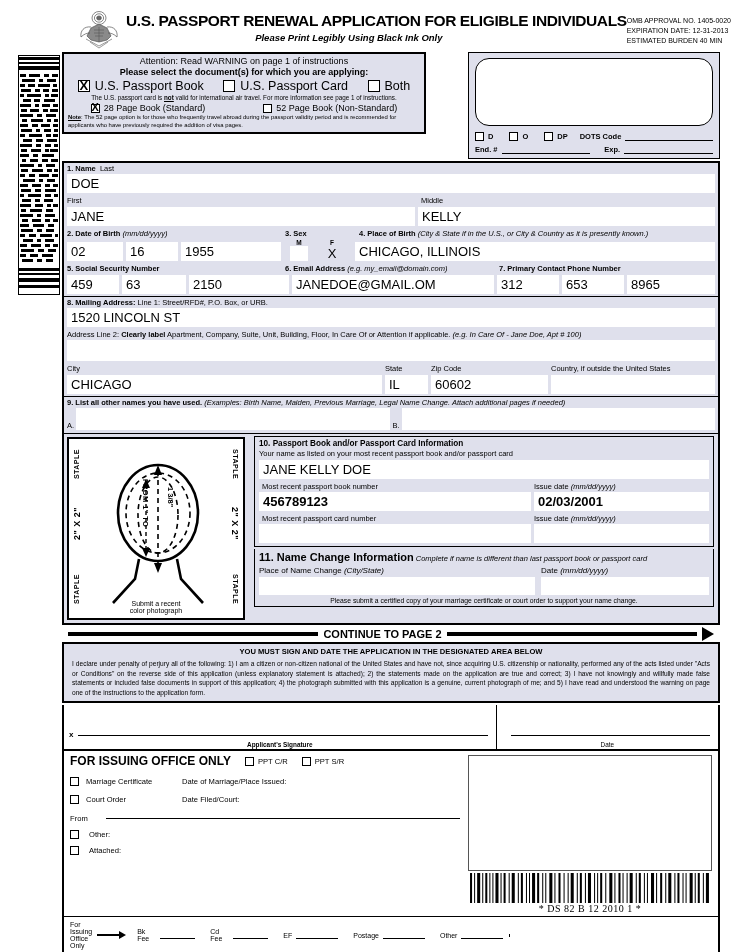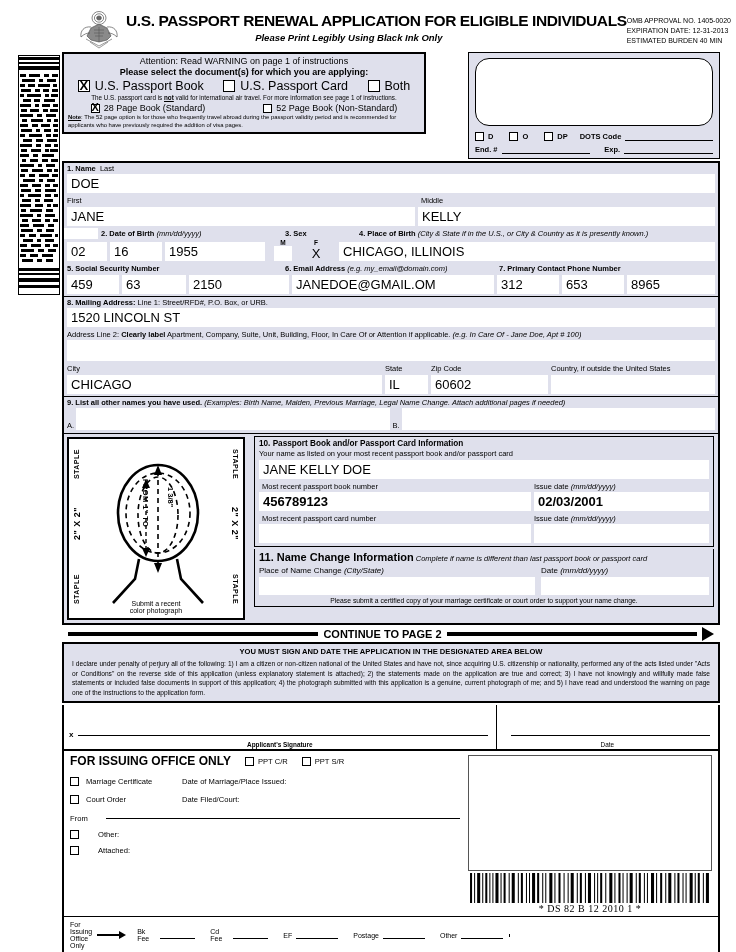--- a/index.html
+++ b/index.html
@@ -98,21 +98,21 @@
 
   
   .io { display: flex; }
   .io-l { flex: 1; padding: 3px 6px 2px 6px; }
   .io-title { font-size: 12px; font-weight: bold; display:flex; align-items:center; gap: 14px; }
   .io-ppt { display:flex; align-items:center; gap: 4px; font-size: 7.6px; font-weight: normal; }
   .io-row { display: flex; align-items: center; gap: 8px; margin-top: 9px; font-size: 7.6px; }
   .io-row .w1 { width: 104px; display: flex; align-items:center; gap:7px; }
   .io-line { display:flex; align-items:center; gap: 6px; margin-top: 10px; font-size: 7.6px; }
   .io-line .ln { flex: 1; border-bottom: 1.2px solid #000; height: 1px; }
-  .io-chk { display:flex; align-items:center; gap: 19px; margin-top: 7px; font-size: 7.6px; }
+  .io-chk { display:flex; align-items:center; gap: 10px; margin-top: 7px; font-size: 7.6px; }
   .io-r { width: 252px; padding: 4px 6px 2px 2px; }
   .io-bigbox { border: 1.2px solid #555; background:#fff; height: 116px; }
   .bcode { height: 30px; margin-top: 2px; }
   .bcode-txt { text-align: center; font-size: 10px; font-family: "Liberation Serif", serif; letter-spacing: .5px; }
 
   .fee-row { display:flex; align-items:center; border-top: 1.5px solid #000; }
   .fee-l { flex:1; display:flex; align-items:center; gap:5px; padding: 4px 6px; font-size: 7px; }
   .fee-l .ln { border-bottom: 1px solid #000; width: 42px; height: 8px; }
   .fee-arrow { display:flex; align-items:center; }
   .fee-arrow .shaft { width: 22px; height: 2.5px; background:#000; }
@@ -384,36 +384,36 @@
         <div style="width:300px;">
           <div class="lbl">Middle</div>
         </div>
       </div>
       <div class="fieldband">
         <div class="inp" style="flex:1;">JANE</div>
         <div class="inp" style="width:297px;">KELLY</div>
       </div>
 
       <div class="row">
-        <div style="width:218px;padding-left:34px;">
+        <div style="width:218px;">
           <div class="lbl">
             <b>2.  Date of Birth</b>&nbsp;<i>(mm/dd/yyyy)</i>
           </div>
         </div>
         <div style="width:74px;">
           <div class="lbl"><b>3.  Sex</b></div>
         </div>
         <div style="flex:1;">
           <div class="lbl">
             <b>4.  Place of Birth</b>&nbsp;<i>(City &amp; State if in the U.S., or City &amp; Country as it is presently known.)</i>
           </div>
         </div>
       </div>
       <div class="fieldband" style="align-items:flex-end;">
-        <div class="inp" style="width:40px;text-align:right;">02</div>
+        <div class="inp" style="width:56px;text-align:right;">02</div>
         <div class="inp" style="width:52px;">16</div>
         <div class="inp" style="width:100px;">1955</div>
         <div style="width:68px; display:flex; gap:3px; align-items:flex-end;">
           <div style="width:30px; text-align:center;">
             <div style="font-size:6.5px; font-weight:bold;">M</div>
             <div class="inp" style="height:15px; width:18px; margin:0 auto;"></div>
           </div>
           <div style="width:30px; text-align:center;">
             <div style="font-size:6.5px; font-weight:bold;">F</div>
             <div class="inp" style="height:15px; width:18px; margin:0 auto; background:transparent; justify-content:center;">X</div>

